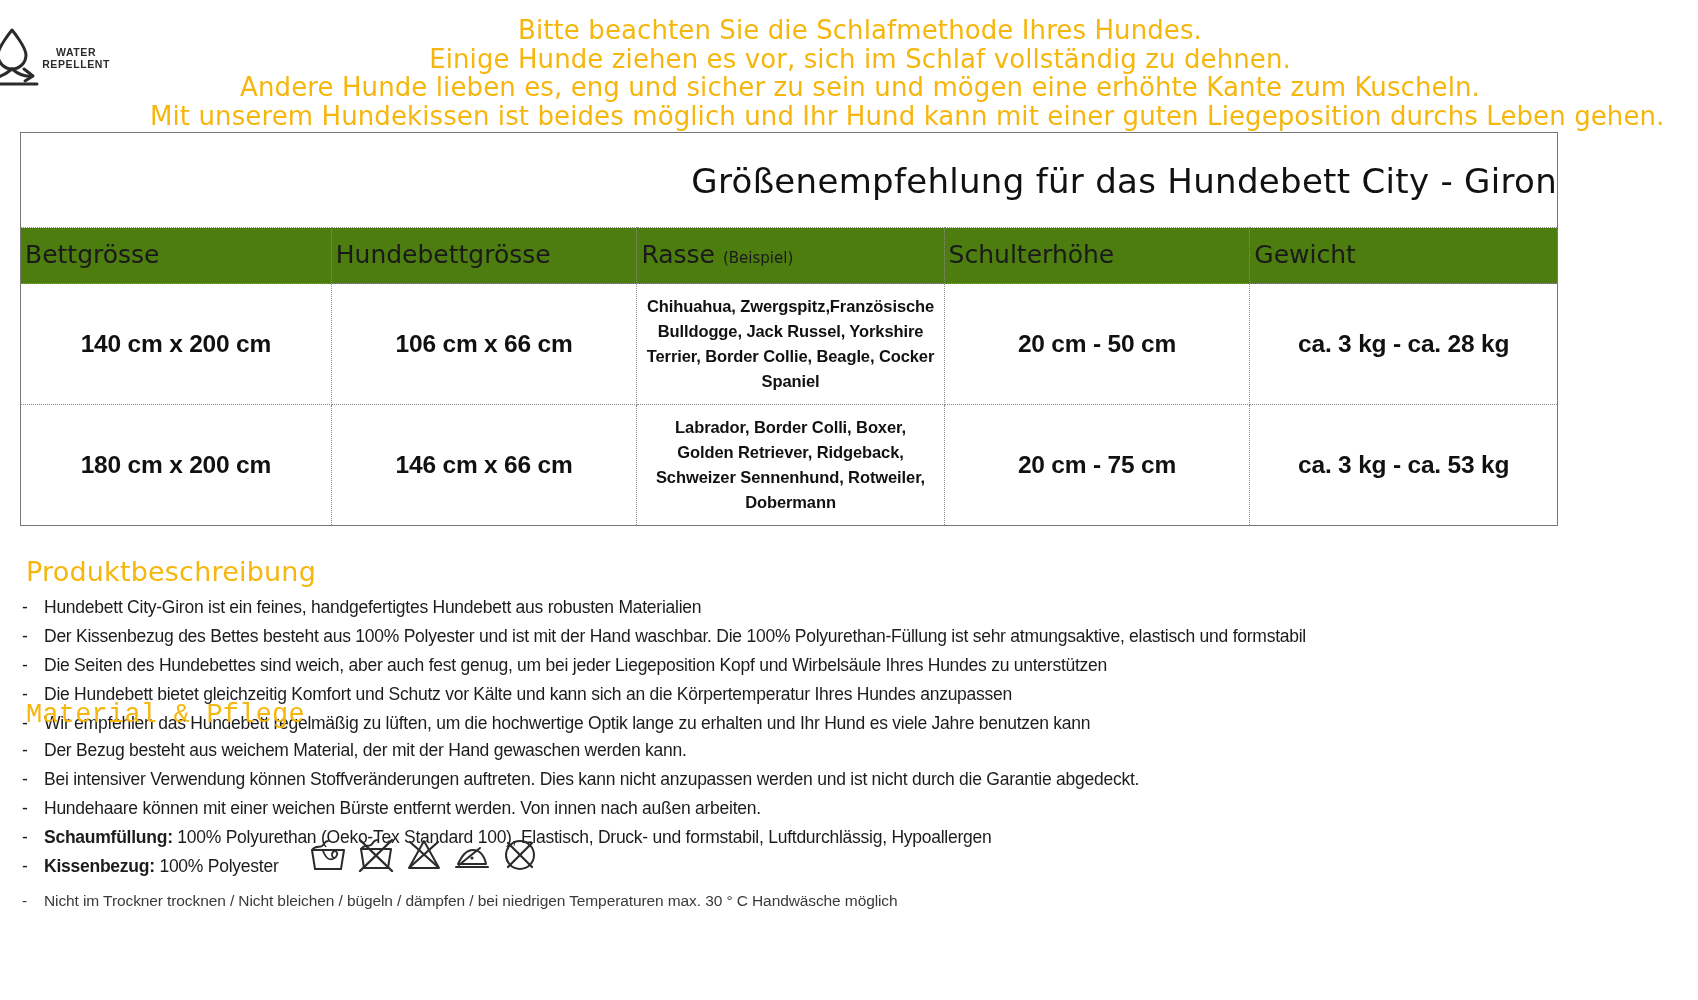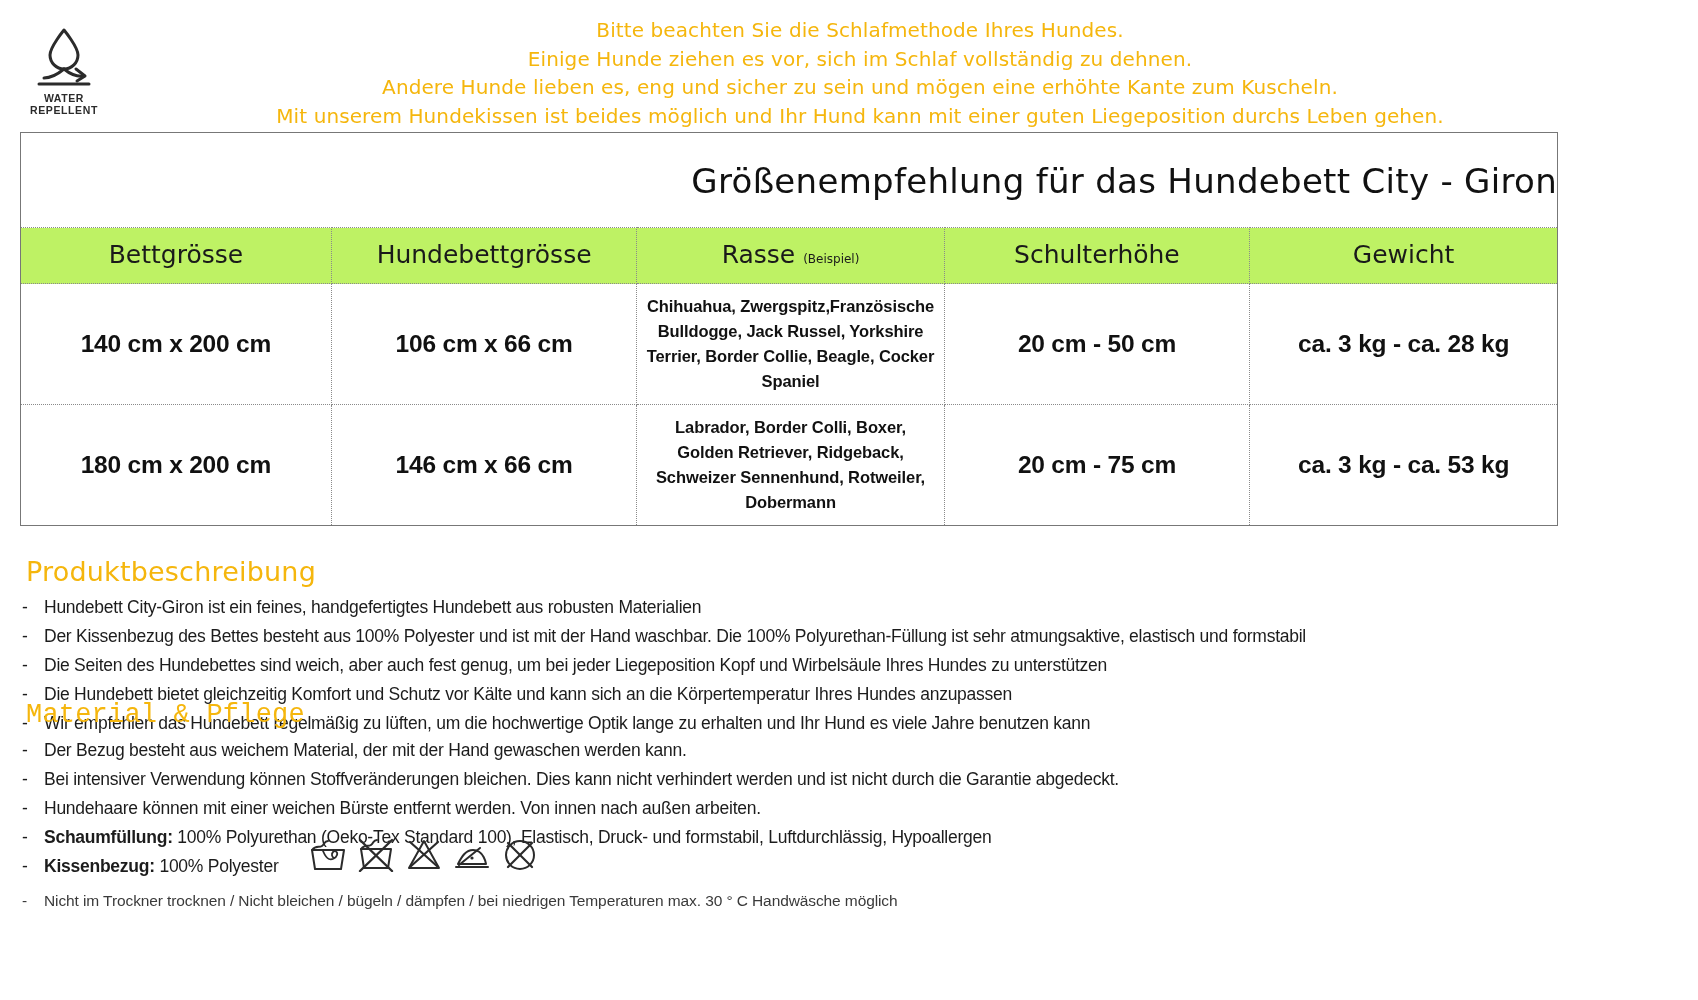--- a/index.html
+++ b/index.html
@@ -19,22 +19,22 @@
   .badges {
     position: absolute;
     left: 18px; top: 24px;
     display: flex;
     gap: 38px;
     align-items: flex-start;
   }
   .badge {
     width: 92px;
     display: flex;
-    flex-direction: column;
     align-items: center;
+    justify-content: flex-end;
   }
   .badge svg { display: block; }
   .badge-label {
     margin-top: 6px;
     font-family: "Liberation Sans", sans-serif;
     font-size: 10.5px;
     font-weight: bold;
     letter-spacing: 0.6px;
     color: #2b2b2b;
     text-align: center;
@@ -43,21 +43,21 @@
   }
 
   
   .intro {
     position: absolute;
     left: 150px; top: 16px;
     width: 1420px;
     text-align: center;
     font-family: "DejaVu Sans", sans-serif;
     color: #f5b60d;
-    font-size: 20px;
+    font-size: 26px;
     line-height: 28.5px;
     font-weight: normal;
     letter-spacing: 0.1px;
   }
   .intro div { white-space: nowrap; }
 
   
   .table-wrap {
     position: absolute;
     left: 20px; top: 132px;
@@ -71,35 +71,35 @@
     color: #111;
     padding: 28px 0 26px 0;
     letter-spacing: 0.3px;
   }
   table.sizes {
     width: 100%;
     border-collapse: collapse;
     table-layout: fixed;
   }
   table.sizes th {
-    background: #bef264;
+    background: #4d7c0f;
     font-family: "DejaVu Sans", sans-serif;
     font-weight: normal;
     font-size: 25px;
     color: #1a1a1a;
     padding: 12px 4px 14px 4px;
     border-right: 1px dotted #8a8a8a;
     border-top: 1px dotted #8a8a8a;
     border-bottom: 1px dotted #8a8a8a;
-    text-align: center;
+    text-align: left;
     vertical-align: middle;
   }
   table.sizes th:last-child { border-right: none; }
   table.sizes th .sub {
-    font-size: 12px;
+    font-size: 15px;
     vertical-align: baseline;
   }
   table.sizes td {
     border-right: 1px dotted #8a8a8a;
     border-bottom: 1px dotted #8a8a8a;
     text-align: center;
     vertical-align: middle;
     padding: 10px 8px;
     font-family: "Liberation Sans", sans-serif;
     font-weight: bold;
@@ -268,21 +268,21 @@
 
 <div id="material-section">
   <div class="section-head">Material &amp; Pflege</div>
   <ul class="bullets">
     <li>
       <span class="dash">-</span>
       <span class="txt"><b></b><span>Der Bezug besteht aus weichem Material, der mit der Hand gewaschen werden kann.</span></span>
     </li>
     <li>
       <span class="dash">-</span>
-      <span class="txt"><b></b><span>Bei intensiver Verwendung können Stoffveränderungen bleichen. Dies kann nicht verhindert werden und ist nicht durch die Garantie abgedeckt.</span></span>
+      <span class="txt"><b></b><span>Bei intensiver Verwendung können Stoffveränderungen auftreten. Dies kann nicht anzupassen werden und ist nicht durch die Garantie abgedeckt.</span></span>
     </li>
     <li>
       <span class="dash">-</span>
       <span class="txt"><b></b><span>Hundehaare können mit einer weichen Bürste entfernt werden. Von innen nach außen arbeiten.</span></span>
     </li>
     <li>
       <span class="dash">-</span>
       <span class="txt"><b>Schaumfüllung:</b><span> 100% Polyurethan (Oeko-Tex Standard 100), Elastisch, Druck- und formstabil, Luftdurchlässig, Hypoallergen</span></span>
     </li>
     <li>

